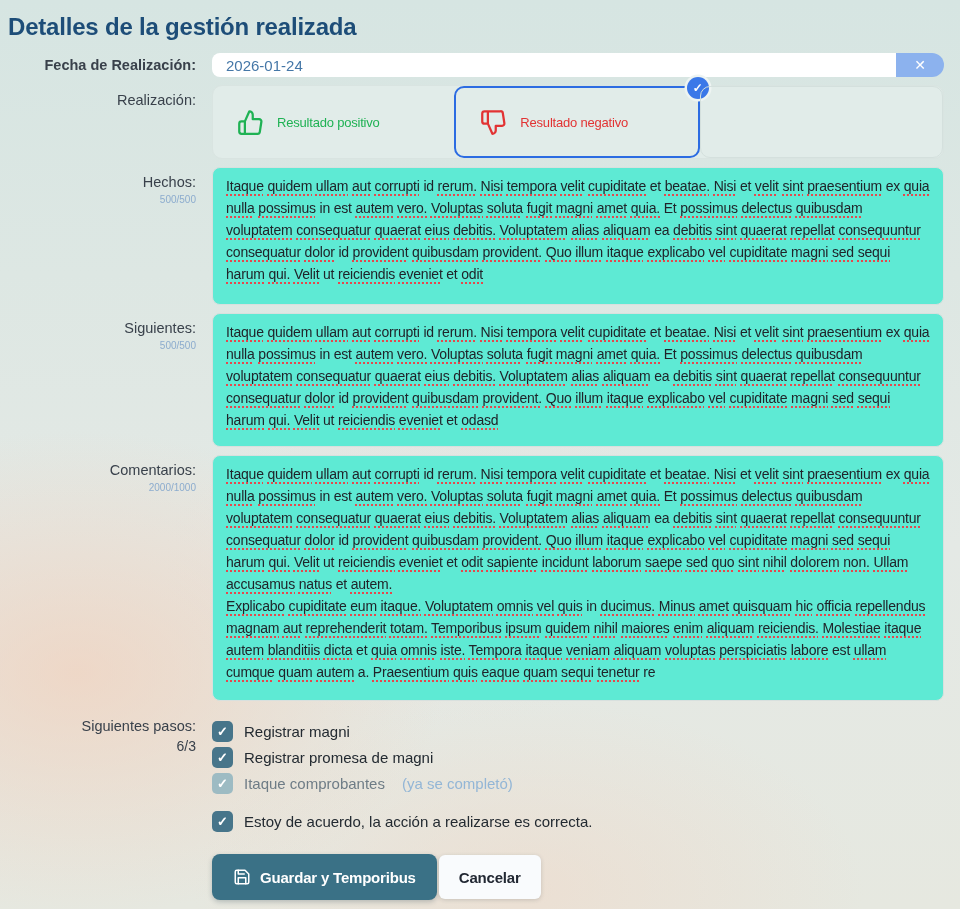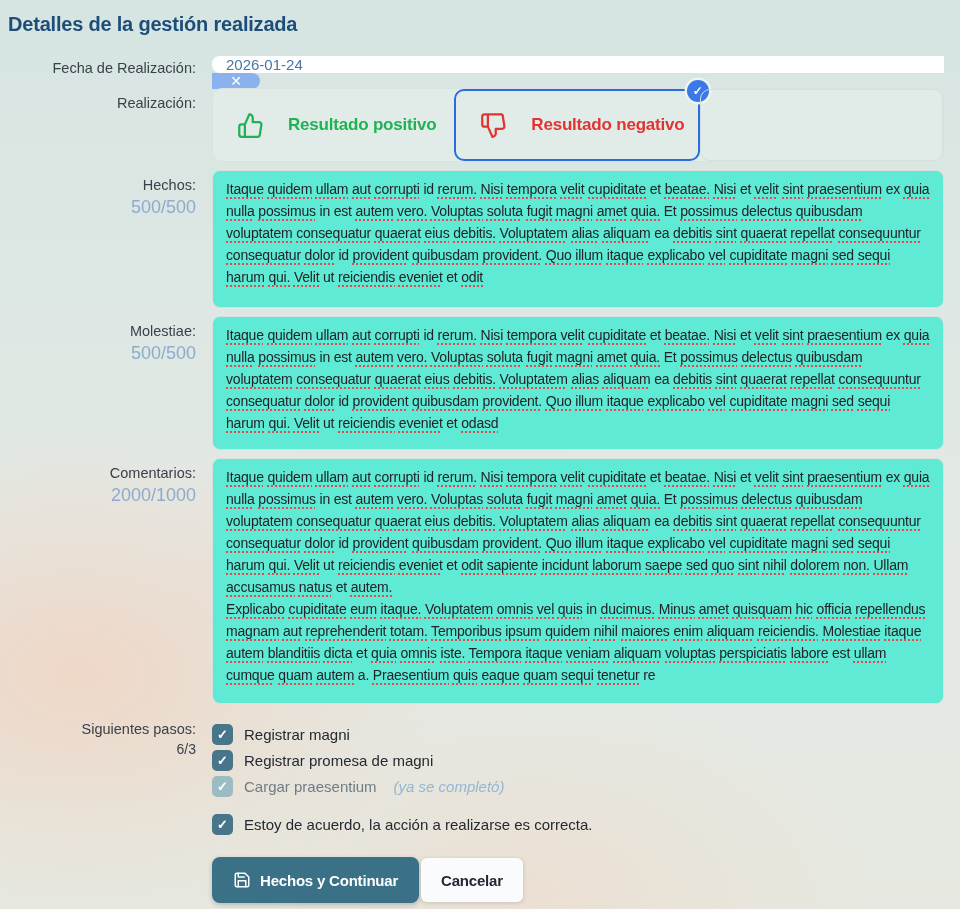--- a/index.html
+++ b/index.html
@@ -7,43 +7,43 @@
   body {
     font-family: "Liberation Sans", sans-serif;
     background:
       radial-gradient(55% 38% at 8% 74%, rgba(243,206,184,.65), rgba(243,206,184,0) 70%),
       radial-gradient(50% 30% at 55% 98%, rgba(240,216,200,.55), rgba(240,216,200,0) 70%),
       radial-gradient(40% 26% at 45% 62%, rgba(240,219,214,.35), rgba(240,219,214,0) 70%),
       linear-gradient(180deg, #d6e5e2 0%, #dde7e3 30%, #e4e9e5 60%, #e6e8e0 100%);
     color:#232a31;
   }
   .page { padding: 13px 16px 0 8px; }
-  h1.title { font-size:20px; font-weight:bold; color:#1d4d78; margin-bottom:20px; letter-spacing:-0.2px; }
+  h1.title { font-size:24px; font-weight:bold; color:#1d4d78; margin-bottom:12px; letter-spacing:-0.2px; }
 
   .form-row { display:flex; margin-bottom:8px; }
   .lbl-col { flex:0 0 188px; text-align:right; }
   .field-col { flex:1; margin-left:16px; min-width:0; }
   .lbl { font-size:14.5px; font-weight:500; color:#39414b; }
-  .sub { font-size:18px; font-weight:500; color:#8cacce; margin-top:4px; }
-
-  
-  .date-wrap { display:flex; height:24px;flex-direction:column; }
+  .sub { font-size:10px; font-weight:500; color:#8cacce; margin-top:4px; }
+
+  
+  .date-wrap { display:flex; height:24px; }
   .date-input { flex:1; background:#ffffff; border:none; border-radius:8px 0 0 8px;
     font-family:"Liberation Sans",sans-serif; font-size:15px; font-weight:500; color:#4577a7;
     padding:0 14px; outline:none; }
   .clear-btn { width:48px; height:24px; border:none; background:#8cb2ee; color:#fff;
     border-radius:0 12px 12px 0; font-size:14px; cursor:pointer; display:flex; align-items:center; justify-content:center; }
-  .row-date .lbl { line-height:24px; }
+  .row-date .lbl { line-height:24px;font-weight:bold; }
 
   
   .rating-group { display:flex; height:74px; background:#e1ece9; border:1px solid #d9e4e1;
     border-radius:10px; }
   .rating-opt { flex:1; display:flex; align-items:center; padding-left:24px; gap:13px;
     border-radius:10px; cursor:pointer; position:relative; }
-  .rating-opt .opt-label { font-size:17px; font-weight:bold; letter-spacing:-0.2px;margin-left:11px; }
+  .rating-opt .opt-label { font-size:13px; font-weight:normal; letter-spacing:-0.2px; }
   .opt-positive { color:#1fb254; }
   .opt-negative { color:#e23333; border:2px solid #2c6ce2; }
   .opt-empty { border:1px solid #d4e0dd; cursor:default; }
   .thumb { width:27px; height:27px; flex:0 0 27px; }
   .thumb.down { transform: rotate(180deg) scaleX(-1); }
   .sel-badge { position:absolute; top:-11px; right:-11px; width:22px; height:22px; border-radius:50%;
     background:#3b78e8; color:#fff; font-size:12px; font-weight:bold; display:flex; align-items:center;
     justify-content:center; box-shadow:0 0 0 2.5px #eef4f2; }
 
   
@@ -59,21 +59,21 @@
   .row-text .lbl { padding-top:7px; }
 
   
   .steps-rows { padding-top:1px; }
   .cb-row { display:flex; align-items:center; gap:11px; height:25px; margin-bottom:1px; cursor:pointer; }
   .cb { width:21px; height:21px; border-radius:5px; background:#47758a; color:#fff;
     display:flex; align-items:center; justify-content:center; font-size:13px; font-weight:bold; flex:0 0 21px; }
   .cb-row.disabled .cb { background:#9dbbc3; }
   .cb-label { font-size:15px; font-weight:500; color:#232a31; }
   .cb-row.disabled .cb-label { color:#6e7c86; }
-  .cb-note { font-size:15px; font-weight:500; color:#93b6d6; margin-left:6px;font-style:italic; }
+  .cb-note { font-size:15px; font-weight:500; color:#93b6d6; margin-left:6px; }
   .agree-row { margin-top:13px; }
 
   
   .btn-row { display:flex; align-items:center; margin-top:19px; margin-left:204px; }
   .btn { border:none; cursor:pointer; font-family:"Liberation Sans",sans-serif; font-weight:bold;
     font-size:15px; display:flex; align-items:center; }
   .btn-save { height:46px; padding:0 21px; background:#3a7186; color:#fff; border-radius:8px;
     gap:9px; box-shadow:0 2px 5px rgba(30,60,70,.25); letter-spacing:-0.2px; }
   .btn-cancel { height:44px; padding:16px 20px; background:#f9fbfd; color:#222833; border-radius:6px;
     margin-left:2px; box-shadow:0 1px 4px rgba(40,50,60,.18); letter-spacing:-0.2px; }
@@ -127,21 +127,21 @@
       <div class="lbl">Hechos:</div>
       <div class="sub">500/500</div>
     </div>
     <div class="field-col">
       <div class="textbox tb-hechos"><span class="ms">Itaque</span> <span class="ms">quidem</span> <span class="ms">ullam</span> <span class="ms">aut</span> <span class="ms">corrupti</span> id <span class="ms">rerum.</span> <span class="ms">Nisi</span> <span class="ms">tempora</span> <span class="ms">velit</span> <span class="ms">cupiditate</span> et <span class="ms">beatae.</span> <span class="ms">Nisi</span> et <span class="ms">velit</span> <span class="ms">sint</span> <span class="ms">praesentium</span> ex <span class="ms">quia</span> <span class="ms">nulla</span> <span class="ms">possimus</span> in est <span class="ms">autem</span> <span class="ms">vero.</span> <span class="ms">Voluptas</span> <span class="ms">soluta</span> <span class="ms">fugit</span> <span class="ms">magni</span> <span class="ms">amet</span> <span class="ms">quia.</span> Et <span class="ms">possimus</span> <span class="ms">delectus</span> <span class="ms">quibusdam</span> <span class="ms">voluptatem</span> <span class="ms">consequatur</span> <span class="ms">quaerat</span> <span class="ms">eius</span> <span class="ms">debitis.</span> <span class="ms">Voluptatem</span> <span class="ms">alias</span> <span class="ms">aliquam</span> ea <span class="ms">debitis</span> <span class="ms">sint</span> <span class="ms">quaerat</span> <span class="ms">repellat</span> <span class="ms">consequuntur</span> <span class="ms">consequatur</span> <span class="ms">dolor</span> id <span class="ms">provident</span> <span class="ms">quibusdam</span> <span class="ms">provident.</span> <span class="ms">Quo</span> <span class="ms">illum</span> <span class="ms">itaque</span> <span class="ms">explicabo</span> <span class="ms">vel</span> <span class="ms">cupiditate</span> <span class="ms">magni</span> <span class="ms">sed</span> <span class="ms">sequi</span> <span class="ms">harum</span> <span class="ms">qui.</span> <span class="ms">Velit</span> ut <span class="ms">reiciendis</span> <span class="ms">eveniet</span> et <span class="ms">odit</span></div>
     </div>
   </div>
 
   <div class="form-row row-text">
     <div class="lbl-col">
-      <div class="lbl">Molestiae:</div>
+      <div class="lbl">Siguientes:</div>
       <div class="sub">500/500</div>
     </div>
     <div class="field-col">
       <div class="textbox tb-resultados"><span class="ms">Itaque</span> <span class="ms">quidem</span> <span class="ms">ullam</span> <span class="ms">aut</span> <span class="ms">corrupti</span> id <span class="ms">rerum.</span> <span class="ms">Nisi</span> <span class="ms">tempora</span> <span class="ms">velit</span> <span class="ms">cupiditate</span> et <span class="ms">beatae.</span> <span class="ms">Nisi</span> et <span class="ms">velit</span> <span class="ms">sint</span> <span class="ms">praesentium</span> ex <span class="ms">quia</span> <span class="ms">nulla</span> <span class="ms">possimus</span> in est <span class="ms">autem</span> <span class="ms">vero.</span> <span class="ms">Voluptas</span> <span class="ms">soluta</span> <span class="ms">fugit</span> <span class="ms">magni</span> <span class="ms">amet</span> <span class="ms">quia.</span> Et <span class="ms">possimus</span> <span class="ms">delectus</span> <span class="ms">quibusdam</span> <span class="ms">voluptatem</span> <span class="ms">consequatur</span> <span class="ms">quaerat</span> <span class="ms">eius</span> <span class="ms">debitis.</span> <span class="ms">Voluptatem</span> <span class="ms">alias</span> <span class="ms">aliquam</span> ea <span class="ms">debitis</span> <span class="ms">sint</span> <span class="ms">quaerat</span> <span class="ms">repellat</span> <span class="ms">consequuntur</span> <span class="ms">consequatur</span> <span class="ms">dolor</span> id <span class="ms">provident</span> <span class="ms">quibusdam</span> <span class="ms">provident.</span> <span class="ms">Quo</span> <span class="ms">illum</span> <span class="ms">itaque</span> <span class="ms">explicabo</span> <span class="ms">vel</span> <span class="ms">cupiditate</span> <span class="ms">magni</span> <span class="ms">sed</span> <span class="ms">sequi</span> <span class="ms">harum</span> <span class="ms">qui.</span> <span class="ms">Velit</span> ut <span class="ms">reiciendis</span> <span class="ms">eveniet</span> et <span class="ms">odasd</span></div>
     </div>
   </div>
 
   <div class="form-row row-text">
     <div class="lbl-col">
       <div class="lbl">Comentarios:</div>
@@ -167,40 +167,40 @@
       <div class="cb-row">
         <span class="cb">
             <span>✓</span>
           </span>
         <span class="cb-label">Registrar promesa de magni</span>
       </div>
       <div class="cb-row disabled">
         <span class="cb">
             <span>✓</span>
           </span>
-        <span class="cb-label">Cargar praesentium</span>
+        <span class="cb-label">Itaque comprobantes</span>
         <span class="cb-note">(ya se completó)</span>
       </div>
 
       <div class="cb-row agree-row">
         <span class="cb">
             <span>✓</span>
           </span>
         <span class="cb-label">Estoy de acuerdo, la acción a realizarse es correcta.</span>
       </div>
     </div>
   </div>
 
   <div class="btn-row">
     <button class="btn btn-save">
       <svg class="save-icon" viewBox="0 0 24 24" fill="none" stroke="#ffffff" stroke-width="2" stroke-linejoin="round" stroke-linecap="round">
           <path d="M19 21H5a2 2 0 0 1-2-2V5a2 2 0 0 1 2-2h11l5 5v11a2 2 0 0 1-2 2z"></path>
           <path d="M17 21v-8H7v8"></path>
           <path d="M7 3v5h8"></path>
         </svg>
-      <span>Hechos y Continuar</span>
+      <span>Guardar y Temporibus</span>
     </button>
     <button class="btn btn-cancel">
       <span>Cancelar</span>
     </button>
   </div>
 
 </div>
 
 </body></html>

